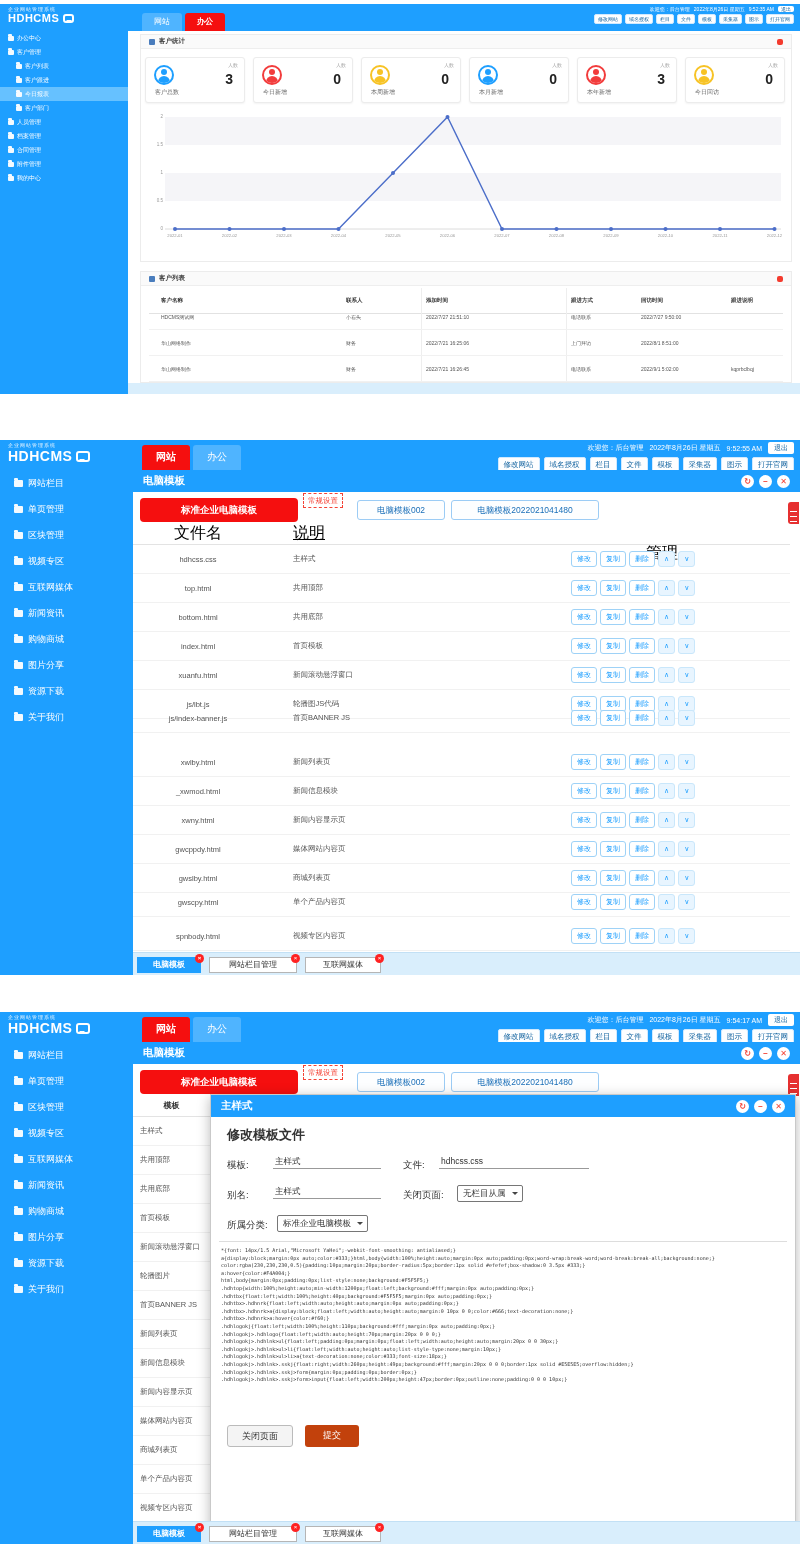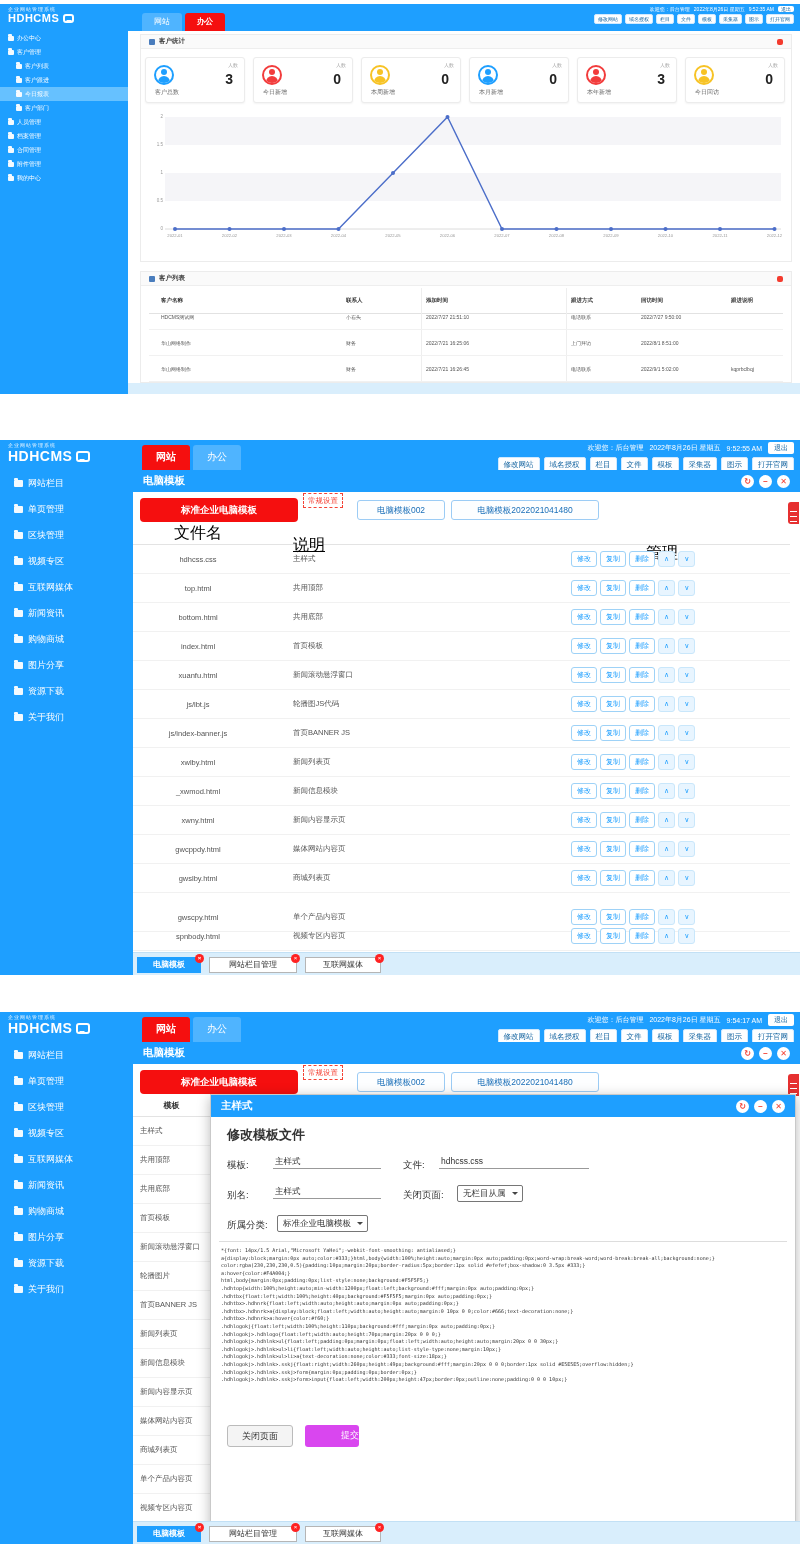--- a/index.html
+++ b/index.html
@@ -100,21 +100,21 @@
   .modal{position:absolute;left:77px;top:52px;width:586px;height:470px;background:#fff;border:1px solid #c9c9c9;box-shadow:0 3px 12px rgba(0,0,0,.28);}
   .m-heading{position:absolute;top:31px;left:16px;font-size:13px;font-weight:bold;color:#333;}
   .m-label{position:absolute;font-size:9.5px;color:#333;white-space:nowrap;}
   .m-input{position:absolute;height:15px;border-bottom:1px solid #999;font-size:8.5px;color:#333;padding:2px 2px 0;white-space:nowrap;}
   .m-select{position:absolute;height:17px;border:1px solid #767676;border-radius:2px;font-size:8.5px;color:#333;padding:2px 16px 0 5px;background:#fff;white-space:nowrap;}
   .m-caret{position:absolute;right:4px;top:6px;border:3px solid transparent;border-top-color:#444;}
   .m-hr{position:absolute;left:8px;right:8px;height:1px;background:#ddd;}
   .m-code{position:absolute;left:10px;right:8px;top:152px;height:170px;font-family:"DejaVu Sans Mono","Liberation Mono",monospace;font-size:5px;line-height:7.6px;color:#333;white-space:pre;overflow:hidden;}
   .m-btn{position:absolute;top:330px;height:22px;border-radius:3px;font-size:9px;text-align:center;line-height:21px;}
   .m-btn.gray{left:16px;width:66px;background:#f4f4f4;border:1px solid #bbb;color:#333;}
-  .m-btn.blue{left:94px;width:54px;background:#d946ef;color:#fff;text-align:right;}
+  .m-btn.blue{left:94px;width:54px;background:#c2410c;color:#fff;}
   .m-chip{position:absolute;left:2px;top:498px;width:72px;height:16px;background:#1E9FFF;border-radius:2px;color:#fff;font-size:8px;text-align:center;line-height:16px;}
 </style>
 </head>
 <body>
 
 <div id="page">
   <div class="section" id="s1">
       <div class="topbar">
         <div class="logo">
           <div class="logo-slogan">企业网站管理系统</div>
@@ -404,21 +404,21 @@
             <div class="circ">✕</div>
           </div>
         </div>
         <div class="red-pill">标准企业电脑模板</div>
         <div class="mini-chip">常规设置</div>
         <div class="tmpl-chip" style="left: 224px; width: 88px;">电脑模板002</div>
         <div class="tmpl-chip" style="left: 318px; width: 148px;">电脑模板2022021041480</div>
         <div class="bookmark"></div>
         <div class="tt-head">
           <div style="left: 0px; width: 130px; justify-content: center; position: absolute; top: 0px; height: 100%; display: flex; align-items: center;">文件名</div>
-          <div style="left: 160px; position: absolute; top: 12px; height: 100%; display: flex; align-items: center; text-decoration: underline;">说明</div>
+          <div style="left: 160px; position: absolute; top: 0px; height: 100%; display: flex; align-items: center; text-decoration: underline;">说明</div>
           <div style="left: 449px; width: 160px; position: absolute; top: 0px; height: 100%; display: flex; align-items: center; justify-content: center; margin-top: 20px;">管理</div>
         </div>
         <div class="tt-row" style="top: 75px;">
           <div class="tt-file">hdhcss.css</div>
           <div class="tt-desc">主样式</div>
           <div class="tt-actions">
             <div class="act">修改</div>
             <div class="act">复制</div>
             <div class="act">删除</div>
             <div class="act ud">∧</div>
@@ -473,21 +473,21 @@
           <div class="tt-file">js/lbt.js</div>
           <div class="tt-desc">轮播图JS代码</div>
           <div class="tt-actions">
             <div class="act">修改</div>
             <div class="act">复制</div>
             <div class="act">删除</div>
             <div class="act ud">∧</div>
             <div class="act ud">∨</div>
           </div>
         </div>
-        <div class="tt-row" style="top: 249px;">
+        <div class="tt-row" style="top: 234px;">
           <div class="tt-file">js/index-banner.js</div>
           <div class="tt-desc">首页BANNER JS</div>
           <div class="tt-actions">
             <div class="act">修改</div>
             <div class="act">复制</div>
             <div class="act">删除</div>
             <div class="act ud">∧</div>
             <div class="act ud">∨</div>
           </div>
         </div>
@@ -539,21 +539,21 @@
           <div class="tt-file">gwslby.html</div>
           <div class="tt-desc">商城列表页</div>
           <div class="tt-actions">
             <div class="act">修改</div>
             <div class="act">复制</div>
             <div class="act">删除</div>
             <div class="act ud">∧</div>
             <div class="act ud">∨</div>
           </div>
         </div>
-        <div class="tt-row" style="top: 433px;">
+        <div class="tt-row" style="top: 418px;">
           <div class="tt-file">gwscpy.html</div>
           <div class="tt-desc">单个产品内容页</div>
           <div class="tt-actions">
             <div class="act">修改</div>
             <div class="act">复制</div>
             <div class="act">删除</div>
             <div class="act ud">∧</div>
             <div class="act ud">∨</div>
           </div>
         </div>

